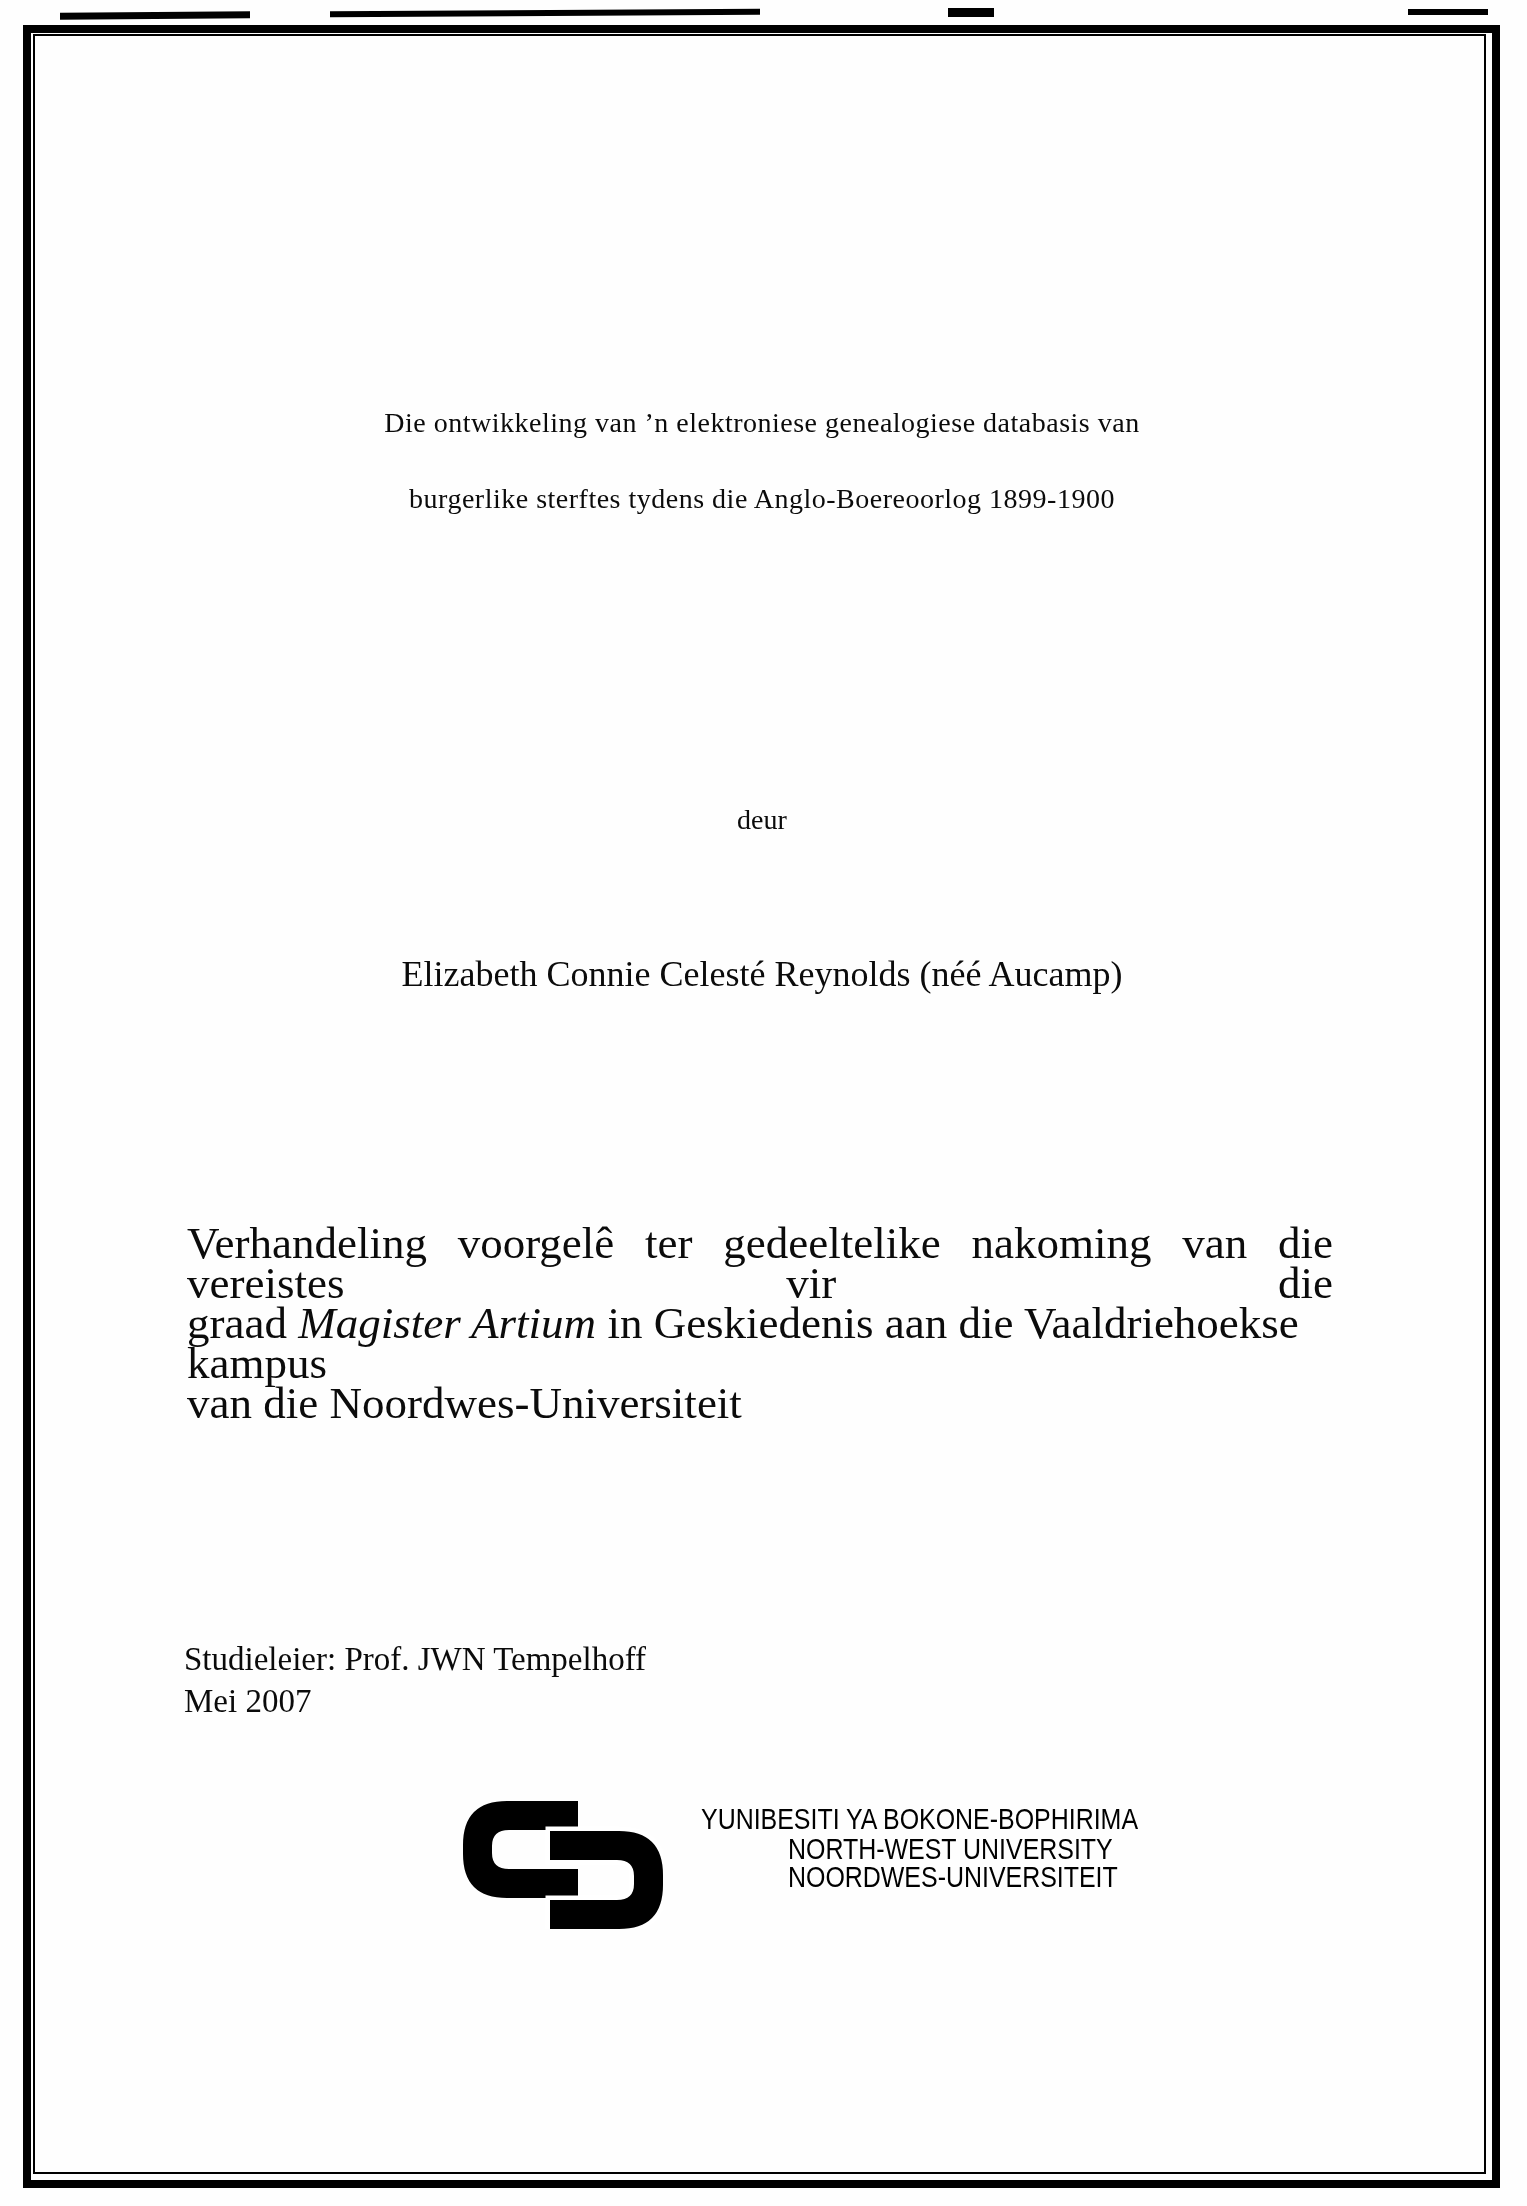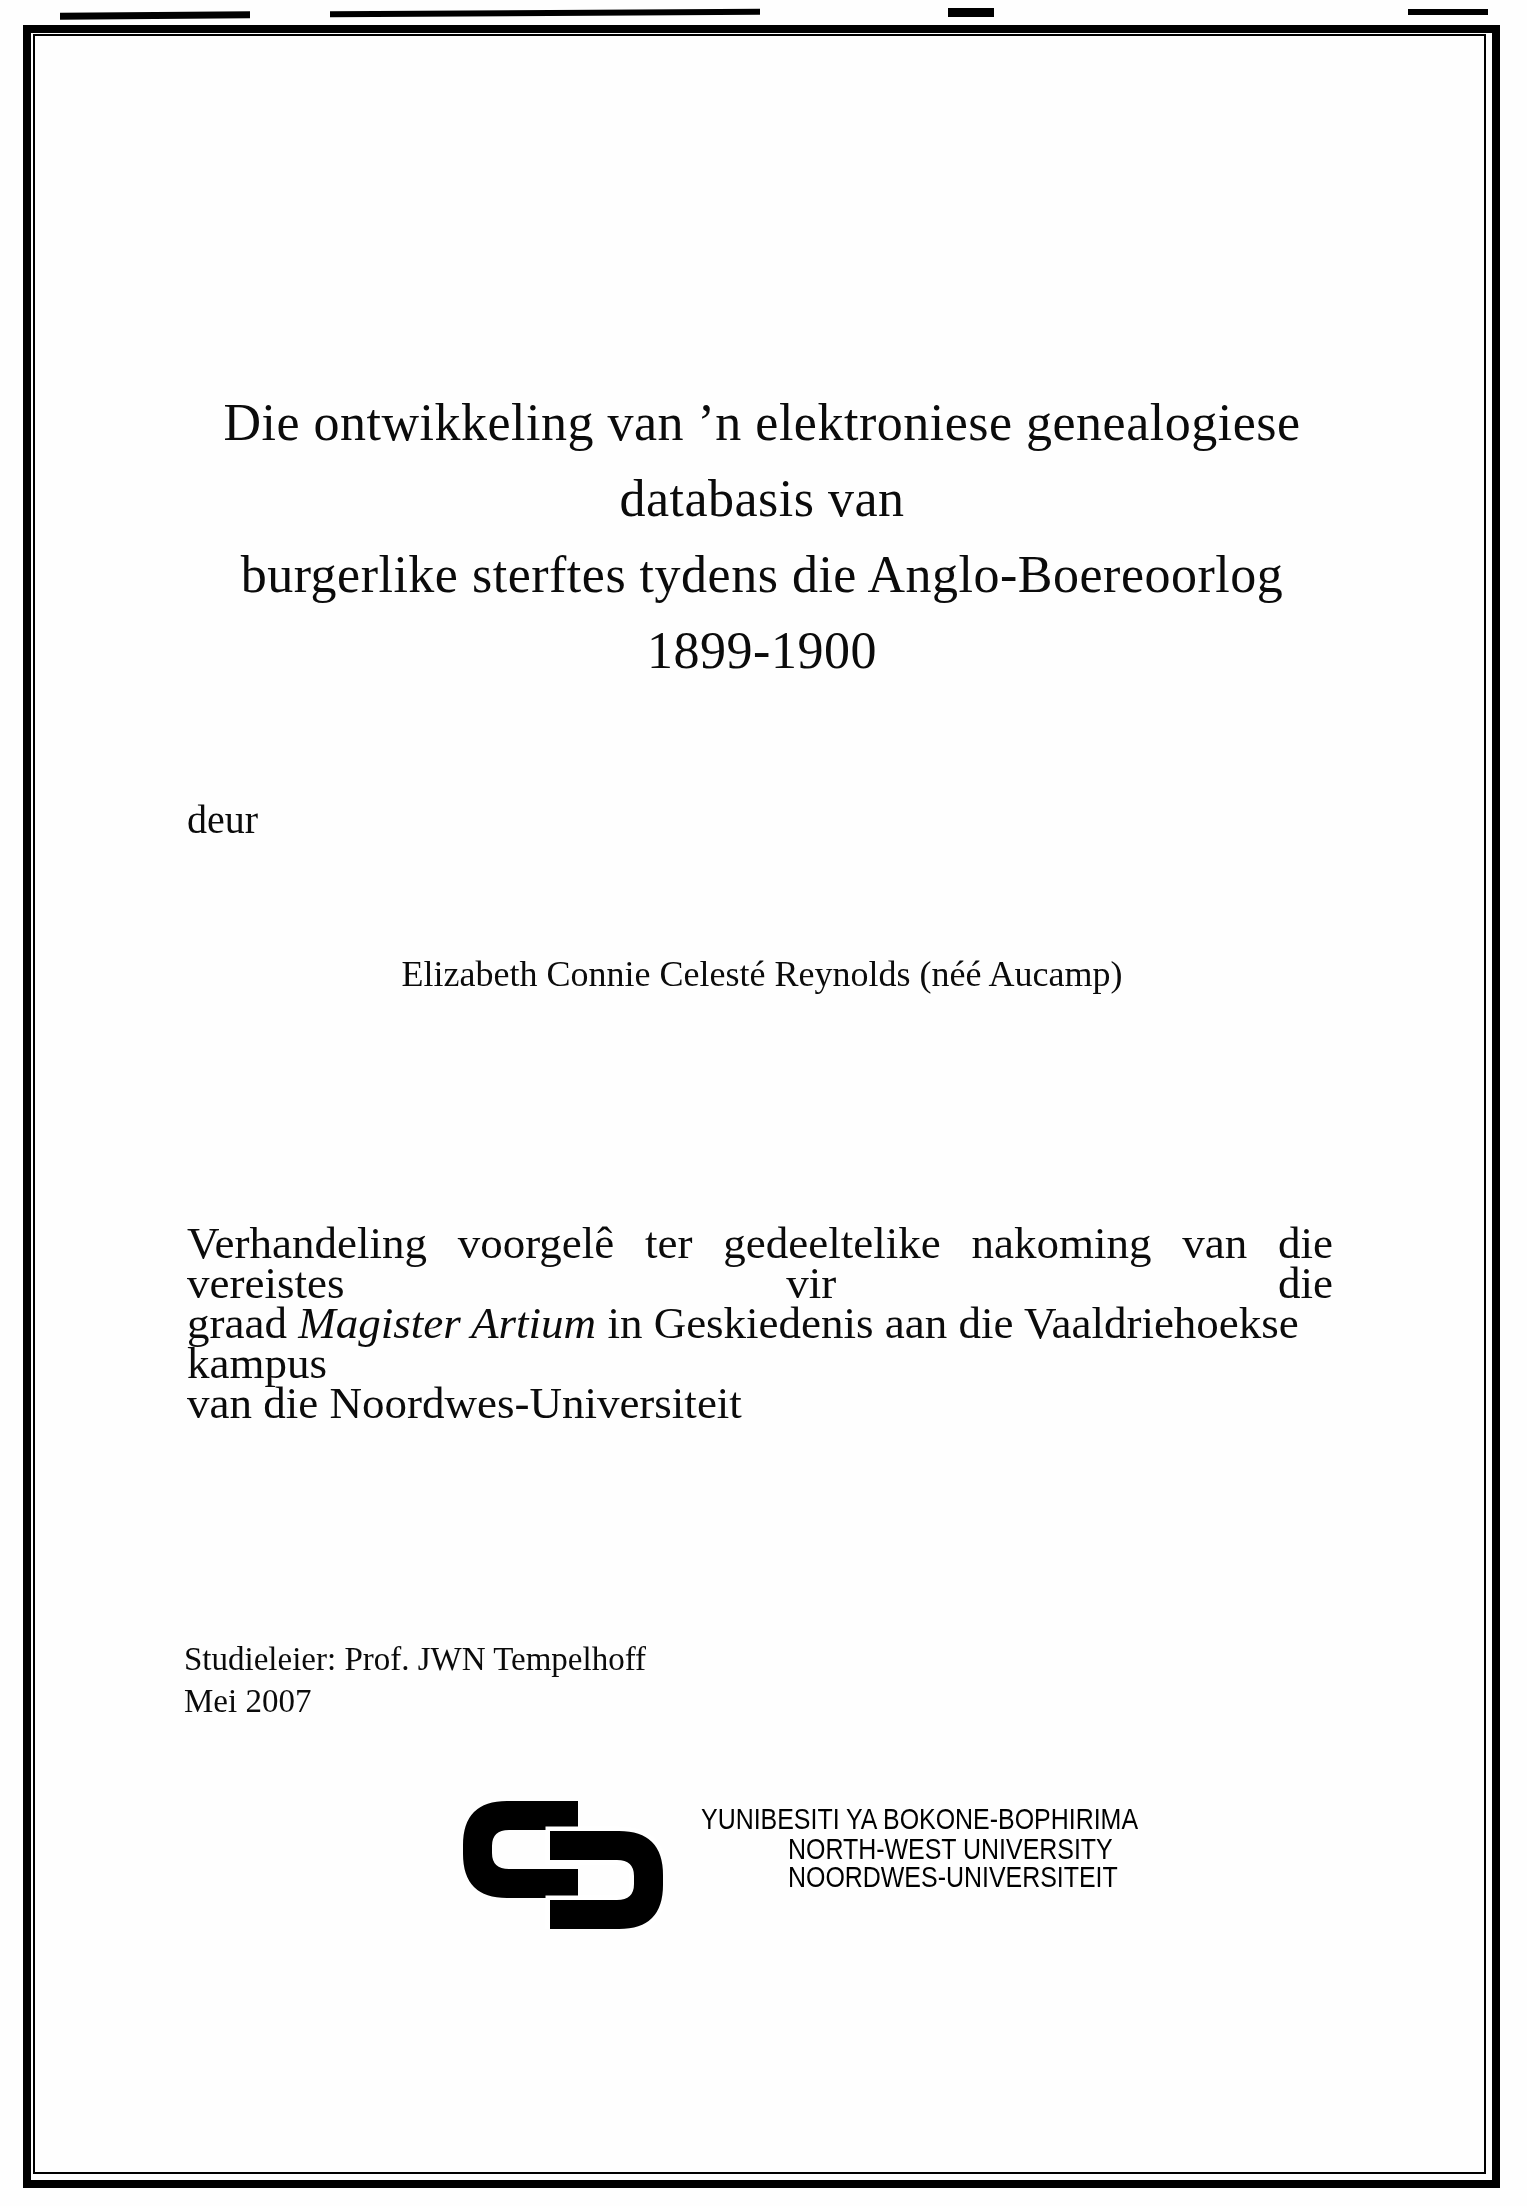--- a/index.html
+++ b/index.html
@@ -22,26 +22,26 @@
   }
   
   .artifact{position:absolute;background:#000;}
   .a1{left:60px;top:12px;width:190px;height:7px;transform:rotate(-0.4deg);}
   .a2{left:330px;top:10px;width:430px;height:6px;transform:rotate(-0.3deg);}
   .a3{left:948px;top:8px;width:46px;height:9px;}
   .a4{left:1408px;top:9px;width:80px;height:6px;}
 
   .title{
     position:absolute;left:187px;top:385px;width:1150px;
-    font-size:52px;line-height:76px;text-align:center;
+    font-size:28px;line-height:76px;text-align:center;
     letter-spacing:0.5px;
   }
   .byline{
     position:absolute;left:187px;top:800px;width:1150px;
-    font-size:40px;line-height:40px;
+    font-size:28px;line-height:40px;text-align:center;
   }
   .author{
     position:absolute;left:187px;top:952px;width:1150px;
     font-size:36px;line-height:44px;text-align:center;
   }
   .statement{
     position:absolute;left:187px;top:1223px;width:1146px;
     font-size:45px;line-height:40px;
   }
   .statement .justified{text-align:justify;text-align-last:justify;}

